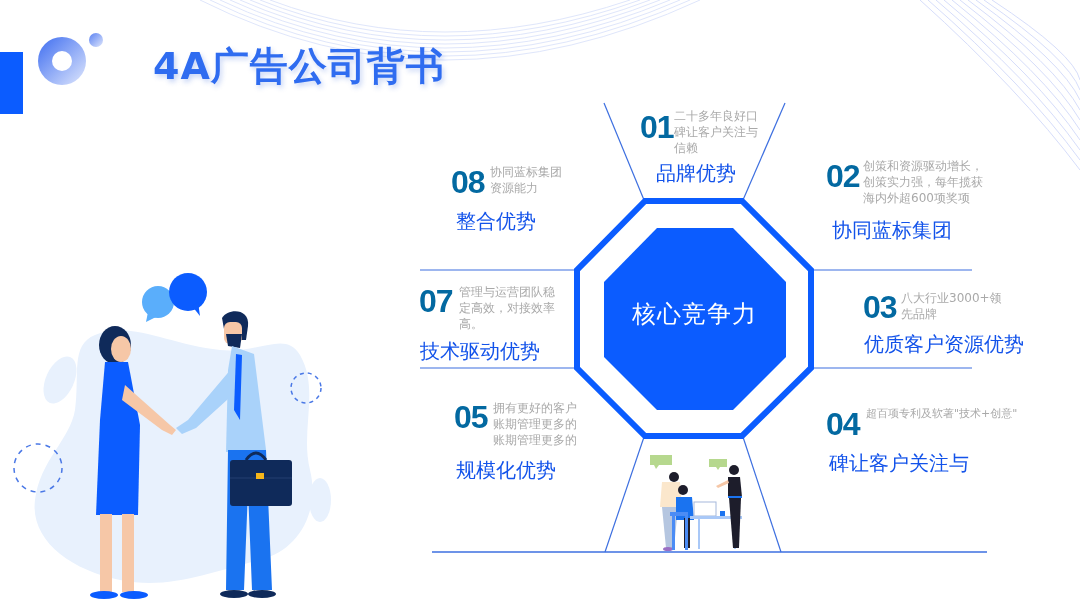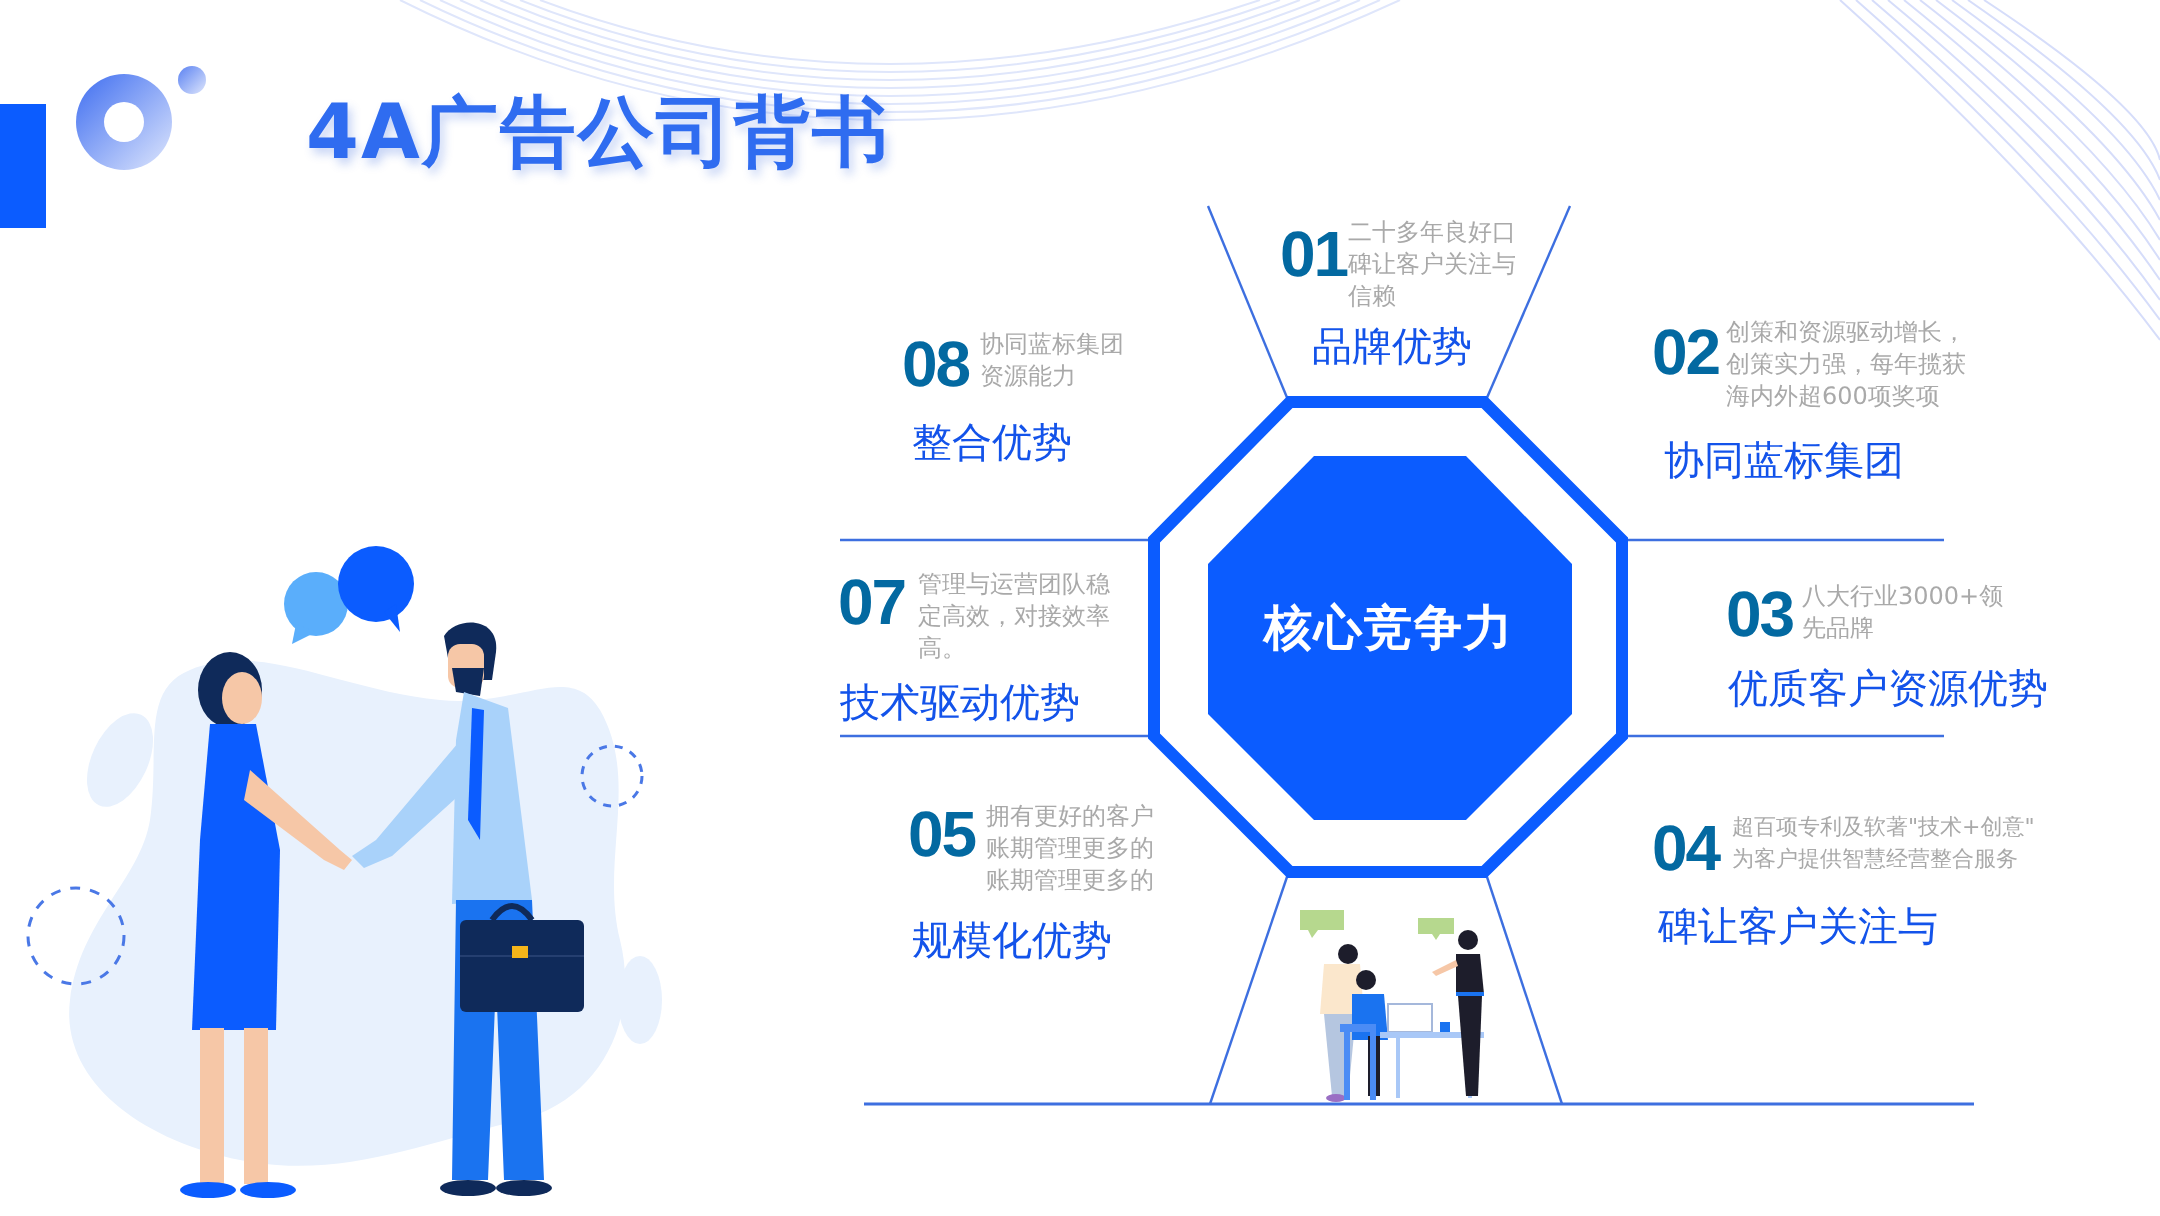--- a/index.html
+++ b/index.html
@@ -13,21 +13,21 @@
            text-shadow: 2px 3px 5px rgba(40,90,220,0.25); line-height: 52px; white-space: nowrap; margin-left: 48px; }
 
   
   .adv { position: absolute; }
   .adv .num { position: absolute; font-family: Liberation Sans, sans-serif; font-size: 32px; font-weight: bold;
               color: #0369a1; line-height: 32px; letter-spacing: -1px; }
   .adv .desc { position: absolute; font-size: 12px; color: #a9a9a9; line-height: 16px; }
   .adv .head { position: absolute; font-size: 20px; font-weight: normal; color: #1353ea; white-space: nowrap; line-height: 24px; }
 
   .core-label { position: absolute; left: 604px; top: 298px; width: 181px; text-align: center; color: #ffffff;
-                font-size: 24px; font-weight: bold; letter-spacing: 1px; line-height: 32px; }
+                font-size: 24px; font-weight: normal; letter-spacing: 1px; line-height: 32px; }
 </style>
 </head>
 <body>
 
 <svg class="abs" style="left:0;top:0" width="1080" height="608">
   <g fill="none" stroke="#dfe6fb" stroke-width="1">
     <path d="M200 0 Q 440 120 700 0"></path>
     <path d="M210 0 Q 440 112 690 0"></path>
     <path d="M220 0 Q 440 104 680 0"></path>
     <path d="M230 0 Q 440 96 670 0"></path>
@@ -116,21 +116,20 @@
     <div>八大行业3000+领</div>
     <div>先品牌</div>
   </div>
   <div class="head" style="left:864px;top:332px">优质客户资源优势</div>
 </div>
 
 <div class="adv">
   <div class="num" style="left:826px;top:408px">04</div>
   <div class="desc" style="left:866px;top:406px;width:180px;font-size:11px">
     <div>超百项专利及软著"技术+创意"</div>
-    <div>为客户提供智慧经营整合服务</div>
   </div>
   <div class="head" style="left:829px;top:451px">碑让客户关注与</div>
 </div>
 
 <div class="adv">
   <div class="num" style="left:454px;top:401px">05</div>
   <div class="desc" style="left:493px;top:400px;width:100px">
     <div>拥有更好的客户</div>
     <div>账期管理更多的</div>
     <div>账期管理更多的</div>

